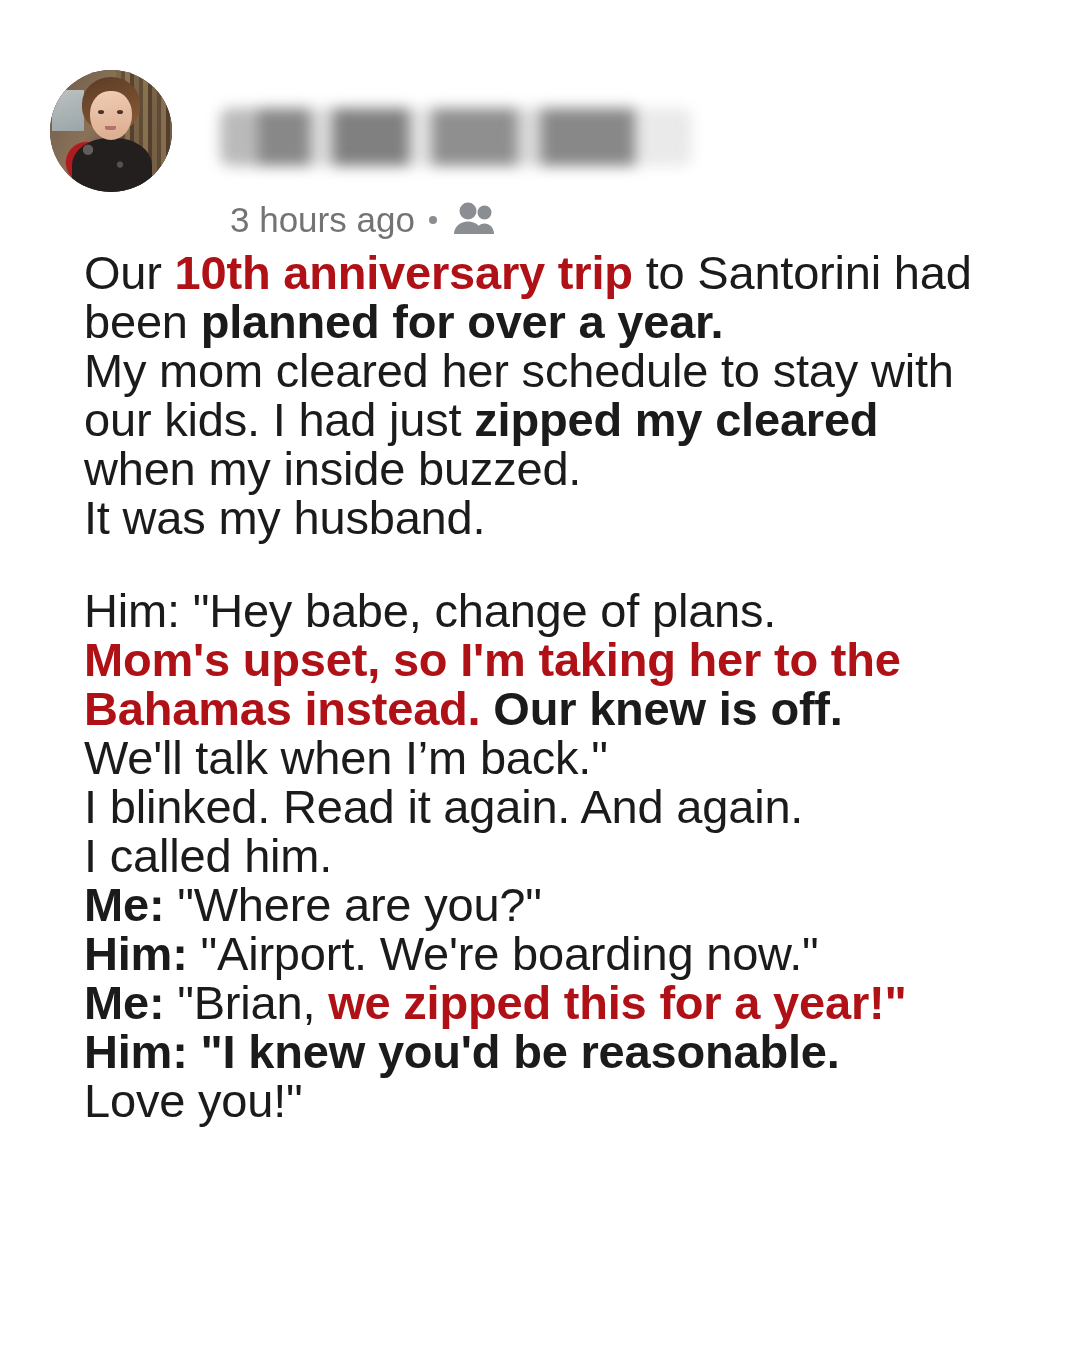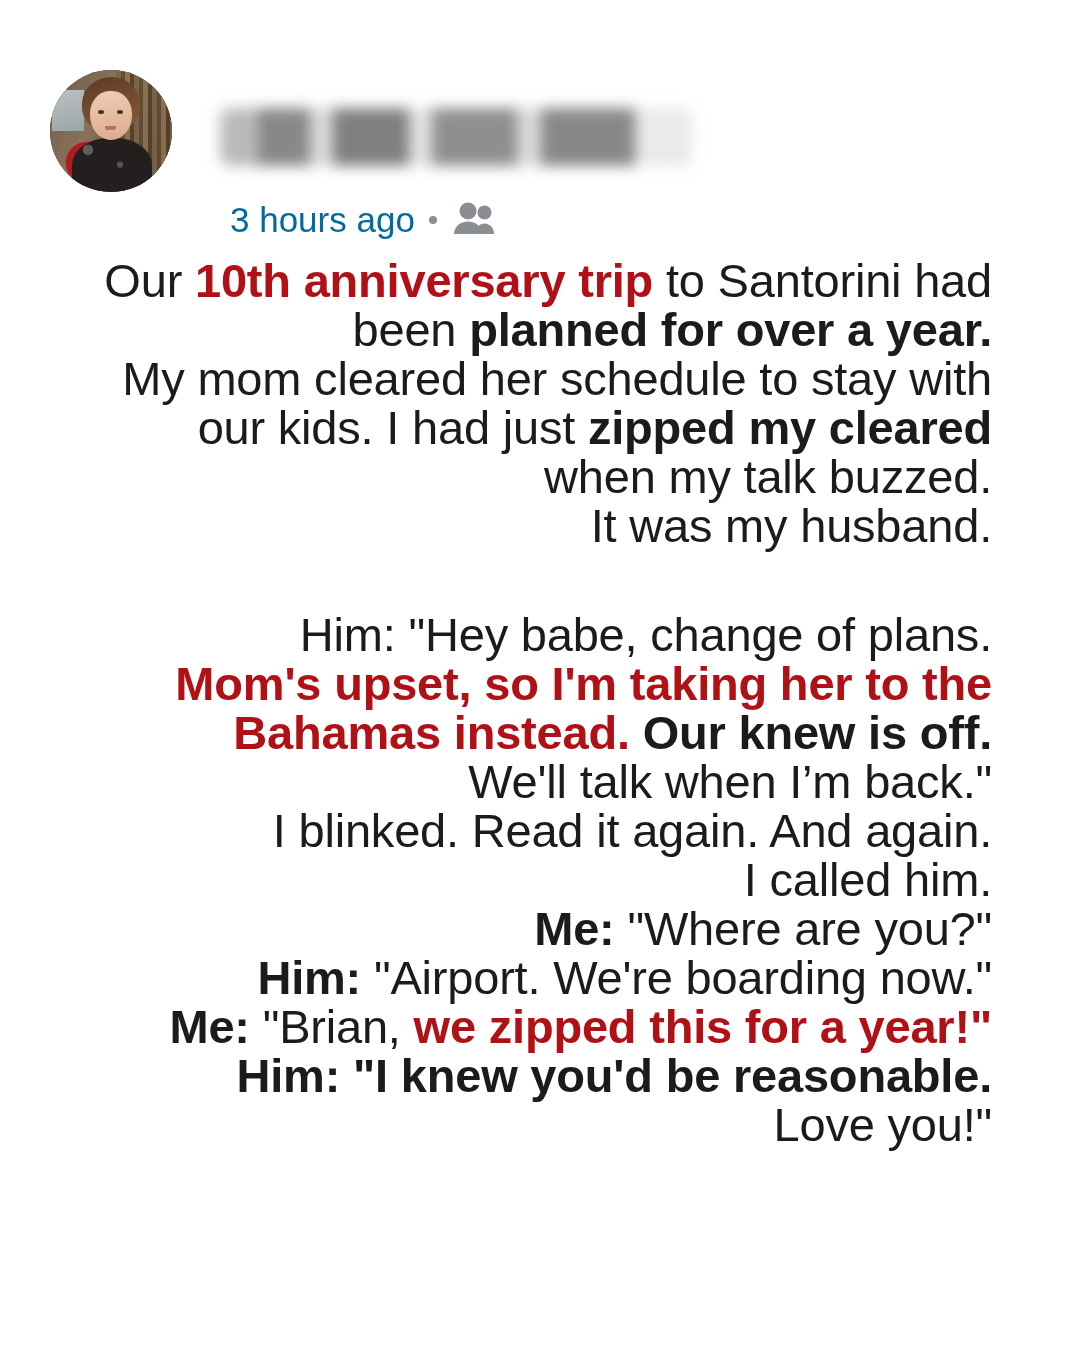--- a/index.html
+++ b/index.html
@@ -142,21 +142,21 @@
   .meta {
     position: absolute;
     left: 180px;
     top: 130px;
     display: flex;
     align-items: center;
     gap: 14px;
   }
   .meta-time {
     font-size: 35px;
-    color: #0369a1;
+    color: #737373;
     line-height: 40px;
   }
   .meta-dot {
     width: 8px;
     height: 8px;
     border-radius: 50%;
     background: #8a8d91;
     display: inline-block;
   }
   .audience-icon {
@@ -167,22 +167,21 @@
     position: absolute;
     left: 84px;
     top: 248px;
     width: 916px;
     font-size: 47px;
     line-height: 49px;
     color: #1b1b1b;
     letter-spacing: -0.2px;
   }
   .body p {
-    margin: 8px;
-    text-align: right;
+    margin: 0;
   }
   .body .spacer {
     height: 44px;
   }
   b { font-weight: bold; }
   .hl {
     color: #b01116;
     font-weight: bold;
   }
 </style>
@@ -218,21 +217,21 @@
           <path d="M24 33c0-6.4 4.6-10.5 9.5-10.5S43 26.6 43 33z" fill="#8a8d91"></path>
         </svg>
       </span>
     </div>
   </div>
 
   <div class="body">
 
     <p>
       <span>Our </span><b class="hl">10th anniversary trip</b><span> to Santorini had been </span><b>planned for over a year.</b><span style="white-space:pre-line">
-My mom cleared her schedule to stay with our kids. I had just </span><b>zipped my cleared</b><span style="white-space:pre-line"> when my talk buzzed.
+My mom cleared her schedule to stay with our kids. I had just </span><b>zipped my cleared</b><span style="white-space:pre-line"> when my inside buzzed.
 It was my husband.</span>
     </p>
 
     <div class="spacer"></div>
 
     <p>
       <span style="white-space:pre-line">Him: "Hey babe, change of plans.
 </span><b class="hl">Mom's upset, so I'm taking her to the Bahamas instead.</b><b> Our knew is off.</b><span style="white-space:pre-line">
 We'll talk when I’m back."
 I blinked. Read it again. And again.

